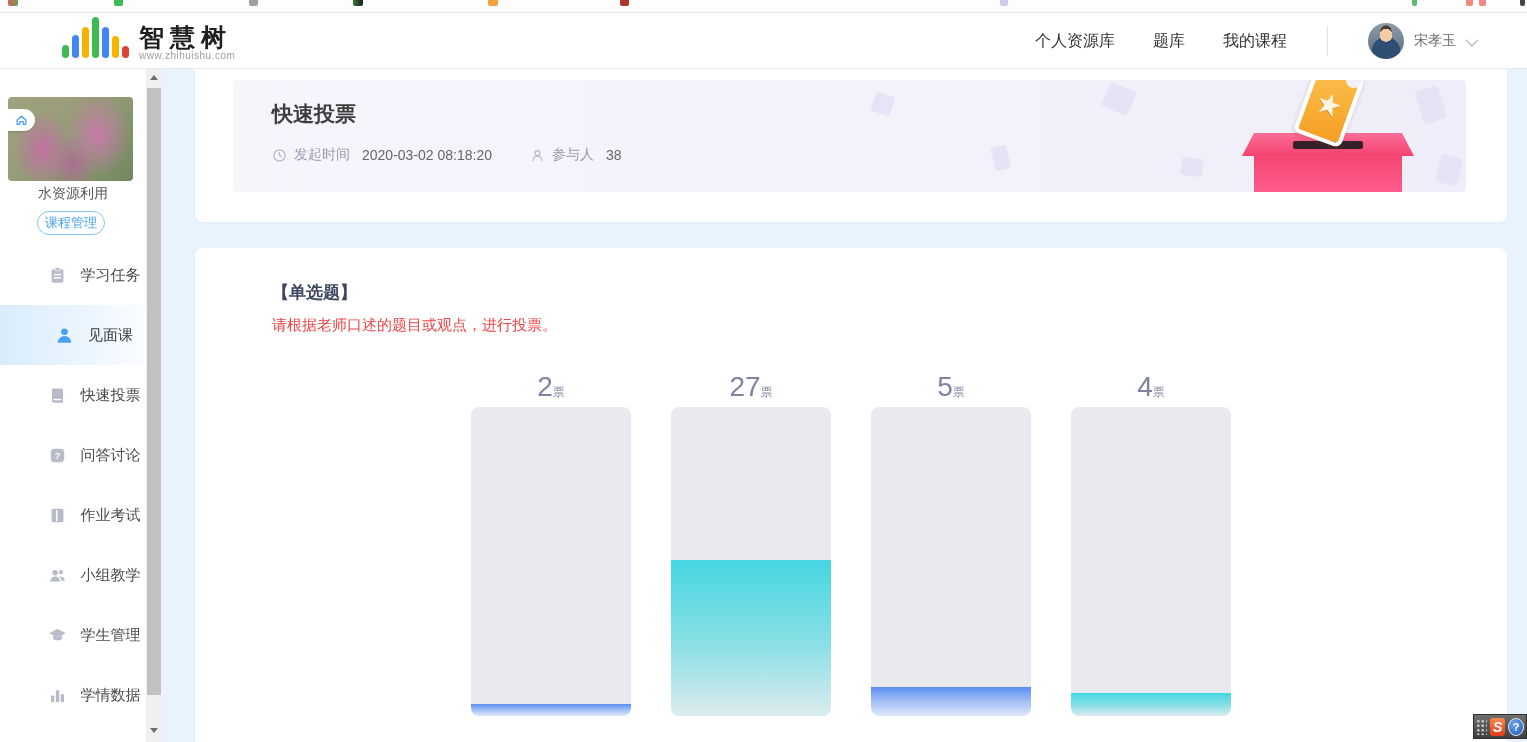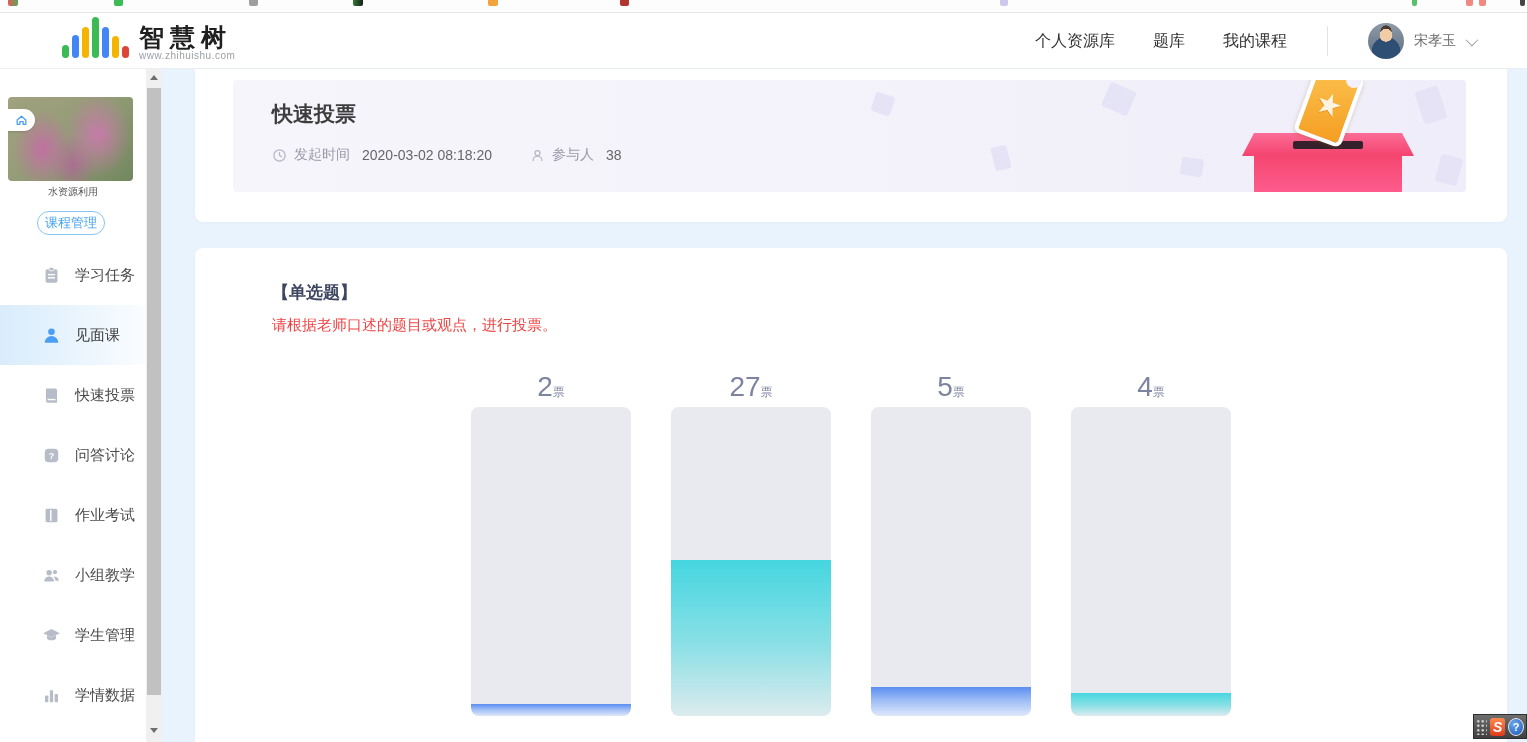--- a/index.html
+++ b/index.html
@@ -34,24 +34,24 @@
   
   .sidebar { position:absolute; left:0; top:69px; width:146px; height:673px; background:#fff; }
   .thumb { position:absolute; left:8px; top:28px; width:125px; height:84px; border-radius:4px; overflow:hidden;
     background:
       radial-gradient(ellipse 45px 60px at 28% 62%, rgba(196,110,165,.95), transparent 65%),
       radial-gradient(ellipse 55px 70px at 72% 45%, rgba(205,120,175,.9), transparent 60%),
       radial-gradient(ellipse 35px 45px at 52% 80%, rgba(180,100,155,.8), transparent 65%),
       radial-gradient(ellipse 60px 50px at 15% 25%, rgba(150,160,120,.9), transparent 70%),
       linear-gradient(135deg,#a9a184 0%,#8f9a74 55%,#72875f 100%); }
   .home-badge { position:absolute; left:0px; top:12px; width:27px; height:22px; background:#fff; border-radius:0 11px 11px 0; display:flex; align-items:center; justify-content:center; box-shadow:0 1px 2px rgba(0,0,0,.15); cursor:pointer; }
-  .course-name { position:absolute; left:0; top:116px; width:146px; text-align:center; font-size:10px; color:#555; }
+  .course-name { position:absolute; left:0; top:116px; width:146px; text-align:center; font-size:14px; color:#555; }
   .manage-btn { position:absolute; left:37px; top:142px; width:68px; height:24px; border:1px solid #86c4f3; border-radius:12px; background:#fff; color:#4aa4ef; font-size:13px; cursor:pointer; font-family:inherit; }
   .menu { position:absolute; left:0; top:176px; width:146px; }
-  .menu-item { height:60px; display:flex; align-items:center; padding-left:42px; gap:14px; cursor:pointer; }
+  .menu-item { height:60px; display:flex; align-items:center; padding-left:42px; gap:14px; cursor:pointer;justify-content:center; }
   .menu-item .mi-label { font-size:15px; color:#4a4a4a; }
   .menu-item svg { width:19px; height:19px; display:block; }
   .menu-item .ic { fill:#b7bcc9; }
   .menu-item.active { background:linear-gradient(90deg,#d9ecfb 0%,#ecf6fe 60%,#fbfdff 100%); }
   .menu-item.active .ic { fill:#4a9ff5; }
   .menu-item.active .mi-label { color:#3a3a3a; }
 
   
   .sscroll { position:absolute; left:146px; top:69px; width:16px; height:673px; background:#f0f0f0; }
   .sb-up,.sb-down { position:absolute; left:0; width:16px; height:16px; display:flex; align-items:center; justify-content:center; }

